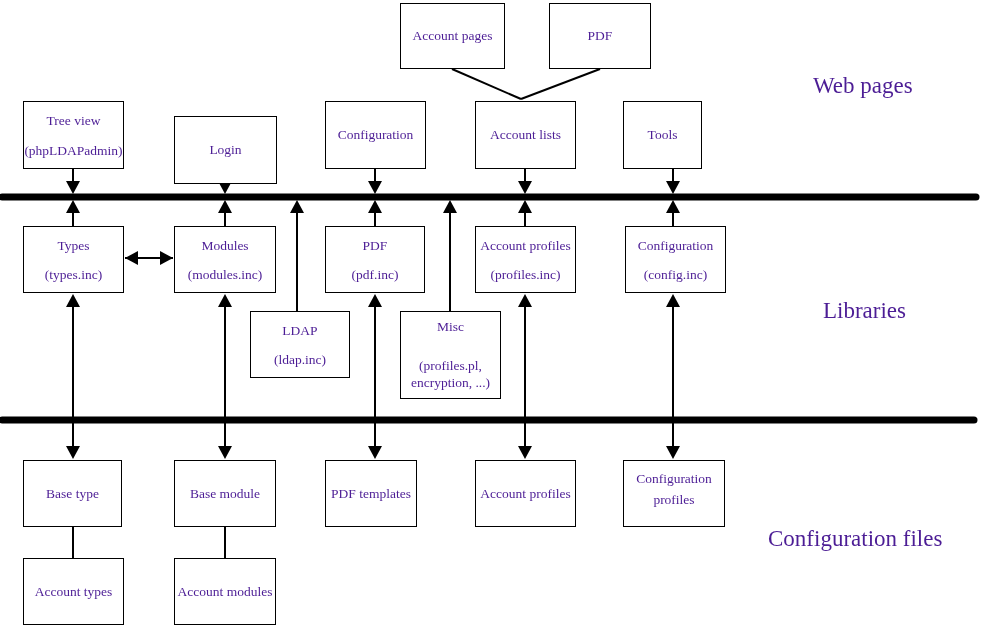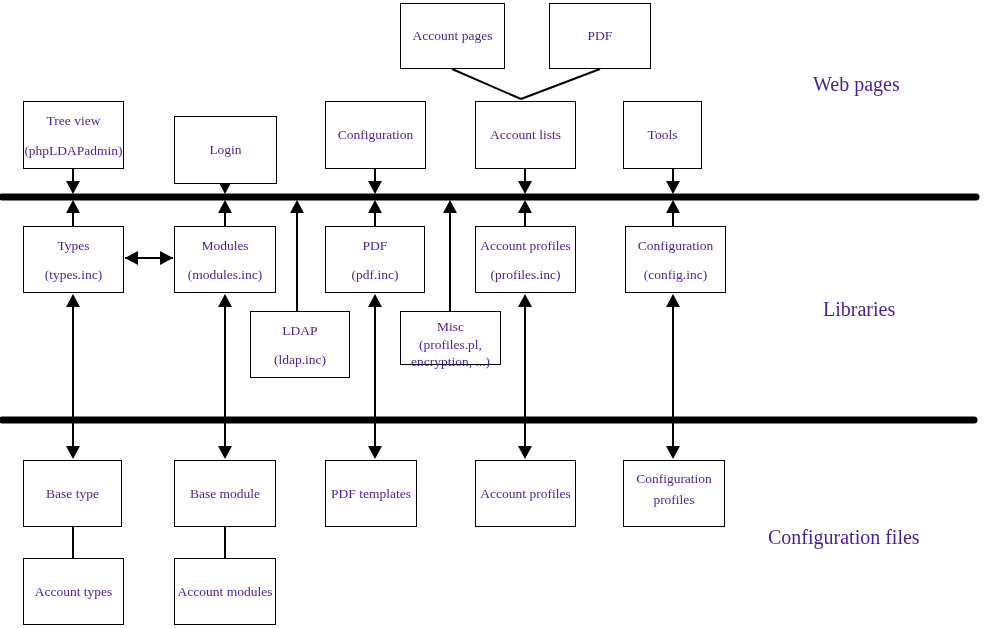--- a/index.html
+++ b/index.html
@@ -14,21 +14,21 @@
   .connectors polygon{fill:#000000;}
   .box{
     position:absolute;box-sizing:border-box;border:1px solid #000000;background:#ffffff;
     display:flex;flex-direction:column;align-items:center;justify-content:center;
     font-size:13.5px;line-height:1;text-align:center;white-space:nowrap;
   }
   .box.two{justify-content:space-between;padding:12px 13px 11px;}
   .box.toptext{justify-content:flex-start;padding-top:8px;line-height:1.55;}
   .box.misc{justify-content:flex-start;padding:6px 0 6px;line-height:1.3;}
   .box.misc .push{margin-top:auto;}
-  .section-label{position:absolute;font-size:20px;white-space:nowrap;}
+  .section-label{position:absolute;font-size:23px;white-space:nowrap;}
 </style>
 </head>
 <body>
 
 <div class="canvas">
 
   <svg class="connectors" width="988" height="628" viewBox="0 0 988 628">
 
     <line class="bus" x1="2" y1="197" x2="976" y2="197"></line>
     <line class="bus" x1="2" y1="420" x2="974" y2="420"></line>
@@ -128,21 +128,21 @@
   </div>
   <div class="box two" style="left:625px;top:226px;width:101px;height:67px">
     <span>Configuration</span>
     <span>(config.inc)</span>
   </div>
 
   <div class="box two" style="left:250px;top:311px;width:100px;height:67px">
     <span>LDAP</span>
     <span>(ldap.inc)</span>
   </div>
-  <div class="box misc" style="left:400px;top:311px;width:101px;height:54px">
+  <div class="box misc" style="left:400px;top:311px;width:101px;height:88px">
     <span>Misc</span>
     <span class="push">(profiles.pl,</span>
     <span>encryption, ...)</span>
   </div>
 
   <div class="box" style="left:23px;top:460px;width:99px;height:67px">
     <span>Base type</span>
   </div>
   <div class="box" style="left:174px;top:460px;width:102px;height:67px">
     <span>Base module</span>

